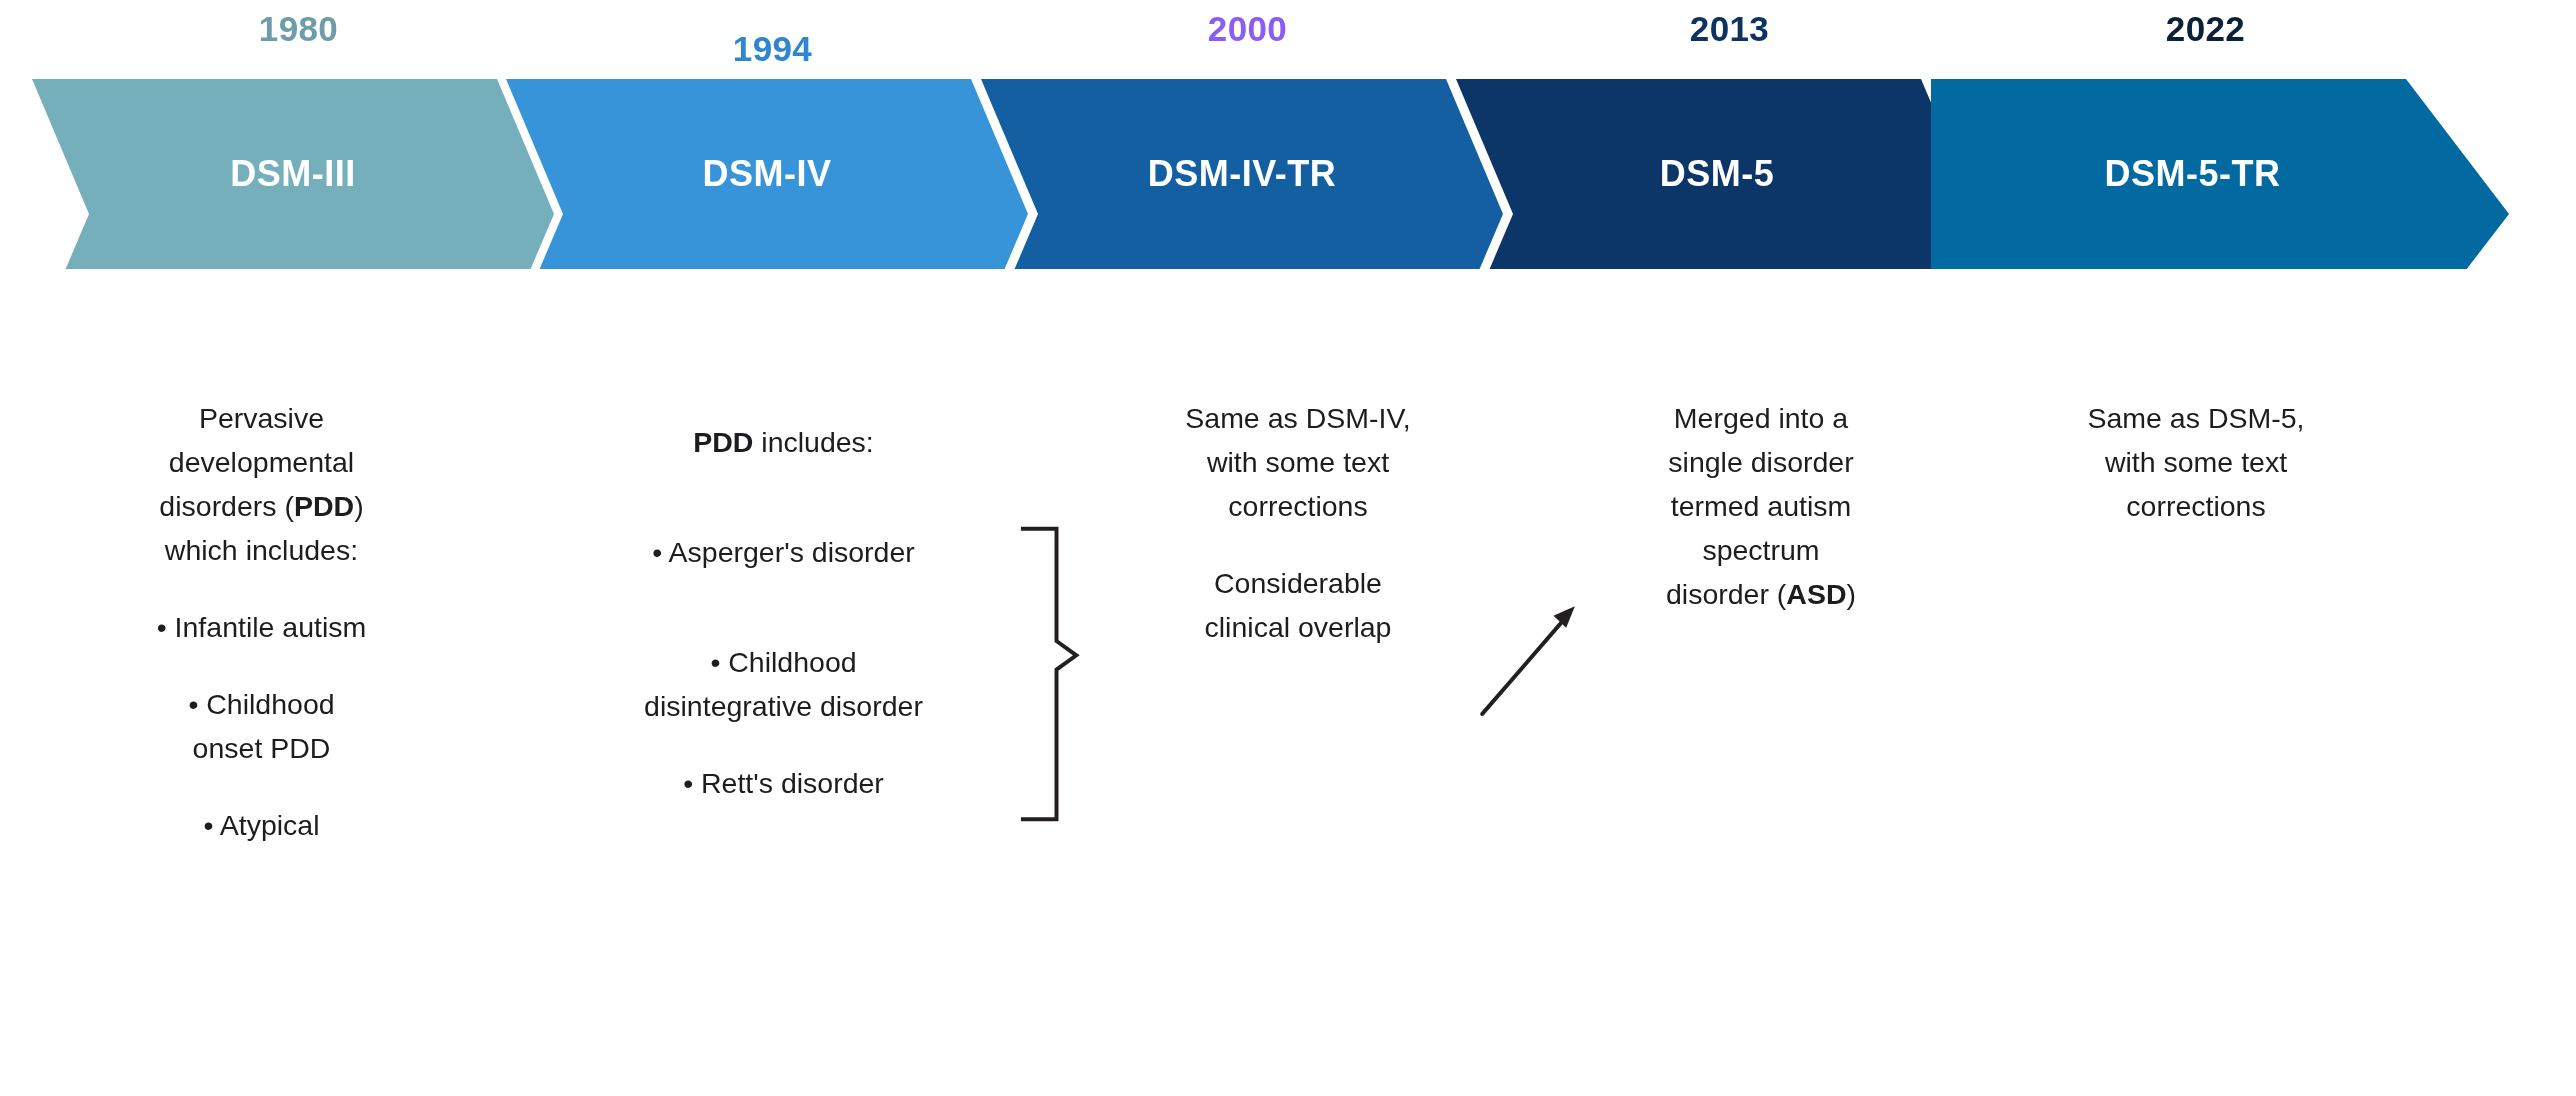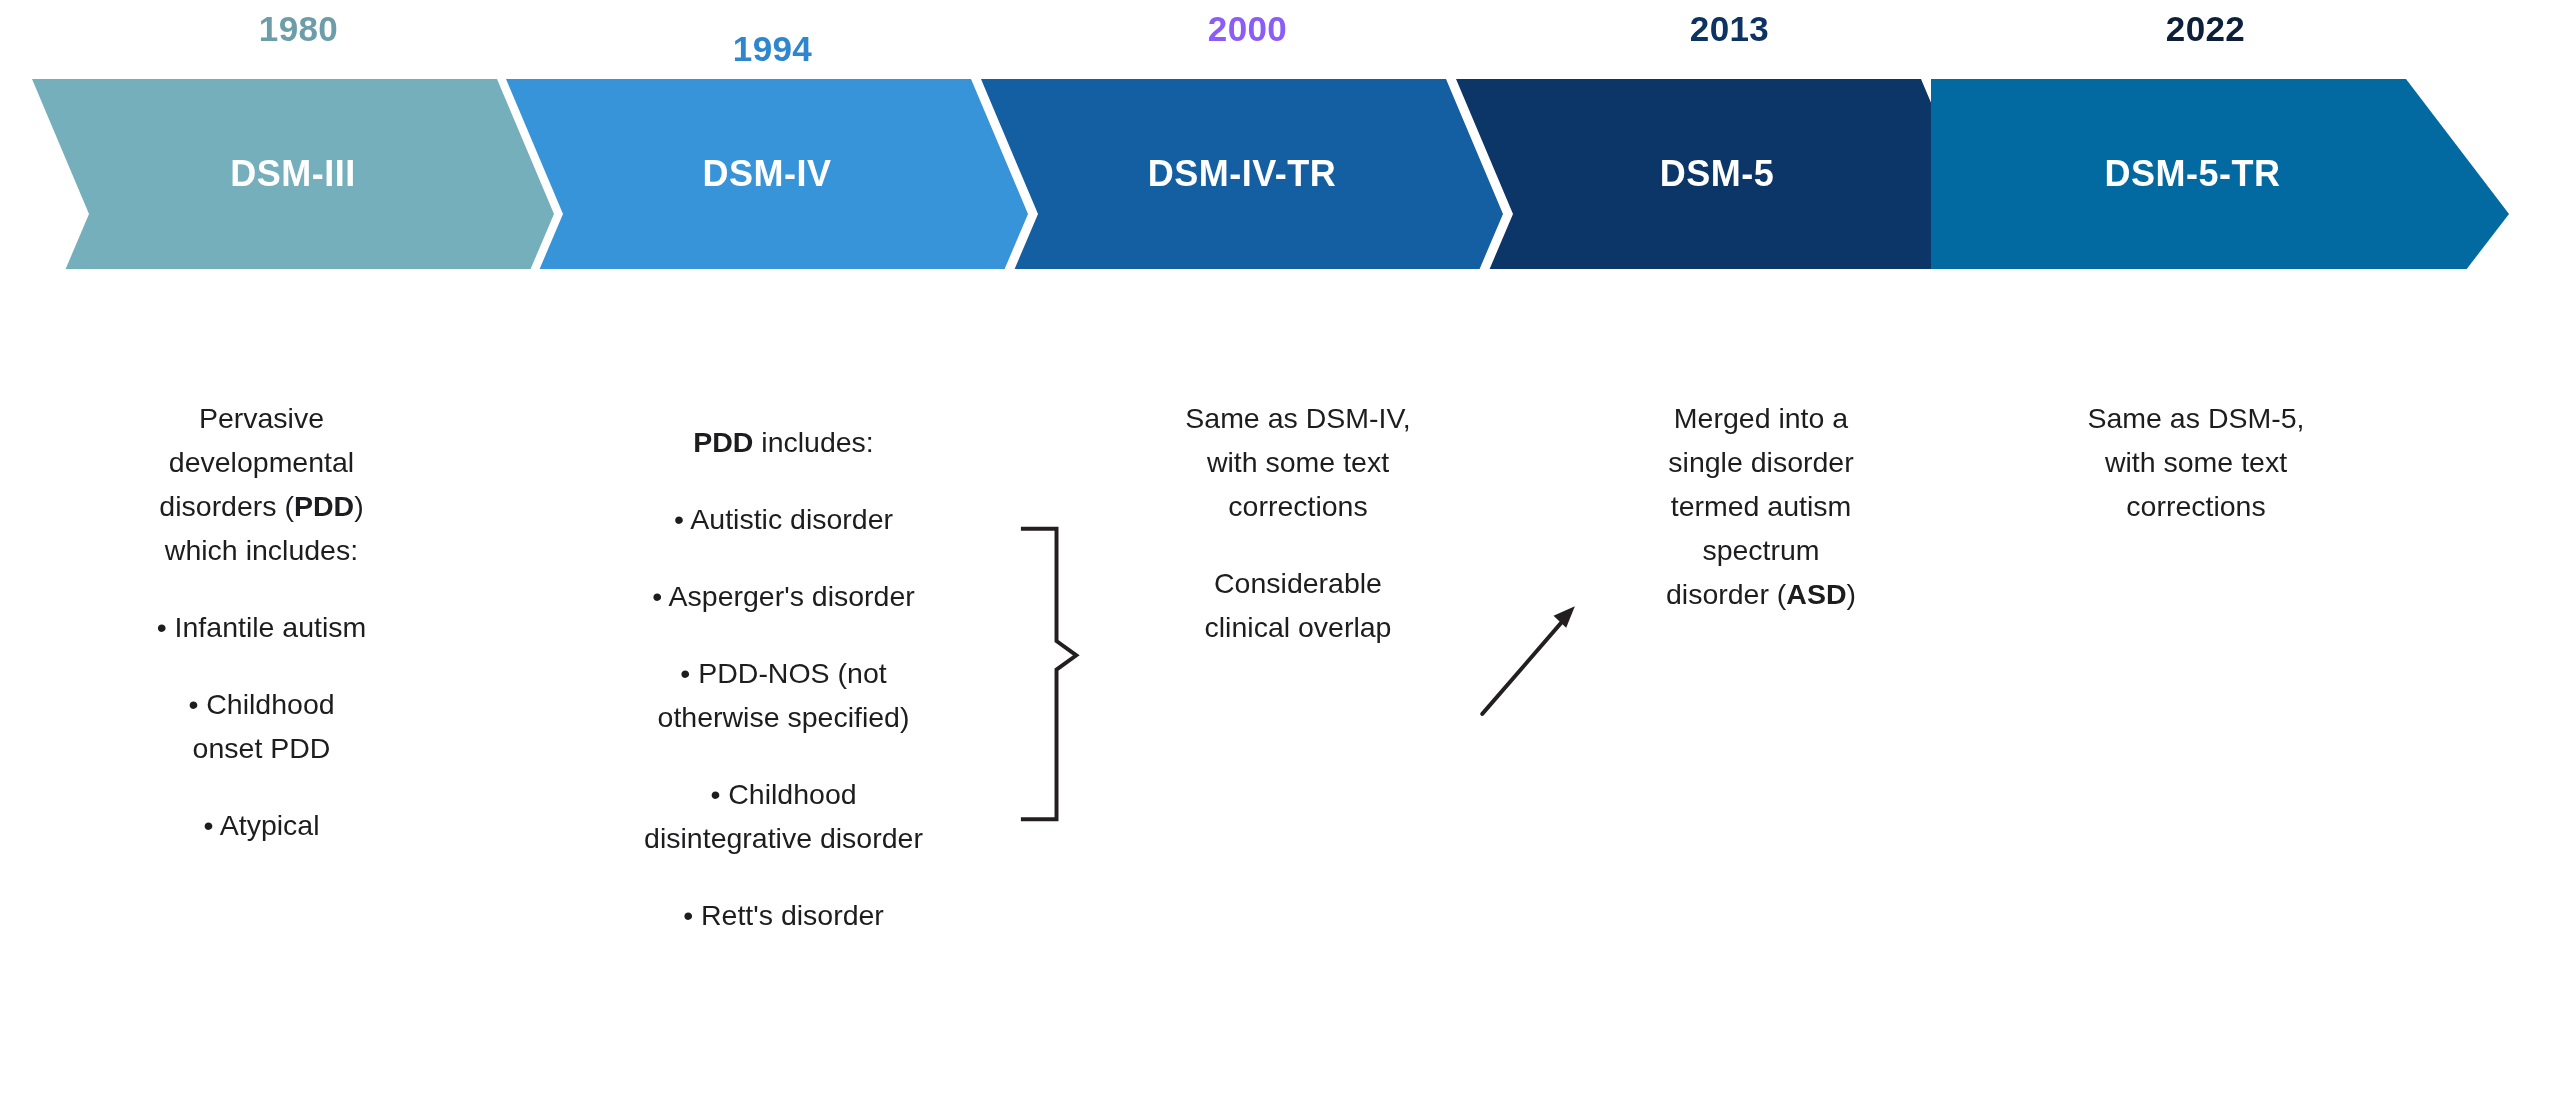--- a/index.html
+++ b/index.html
@@ -148,26 +148,23 @@
     <div class="gap"></div>
     <p style="white-space:pre-line;">• Childhood
 onset PDD</p>
     <div class="gap"></div>
     <p>• Atypical</p>
   </div>
 
   <div class="col" style="left:554px;width:459px;margin-top:24px;">
     <p><b>PDD</b> includes:</p>
     <div class="gap"></div>
-    <p>• Autistic disorder</p>
     <div class="gap"></div>
     <p>• Asperger's disorder</p>
     <div class="gap"></div>
-    <p style="white-space:pre-line;">• PDD-NOS (not
-otherwise specified)</p>
     <div class="gap"></div>
     <p style="white-space:pre-line;">• Childhood
 disintegrative disorder</p>
     <div class="gap"></div>
     <p>• Rett's disorder</p>
   </div>
 
   <div class="col" style="left:1112px;width:372px;">
     <p style="white-space:pre-line;">Same as DSM-IV,
 with some text

